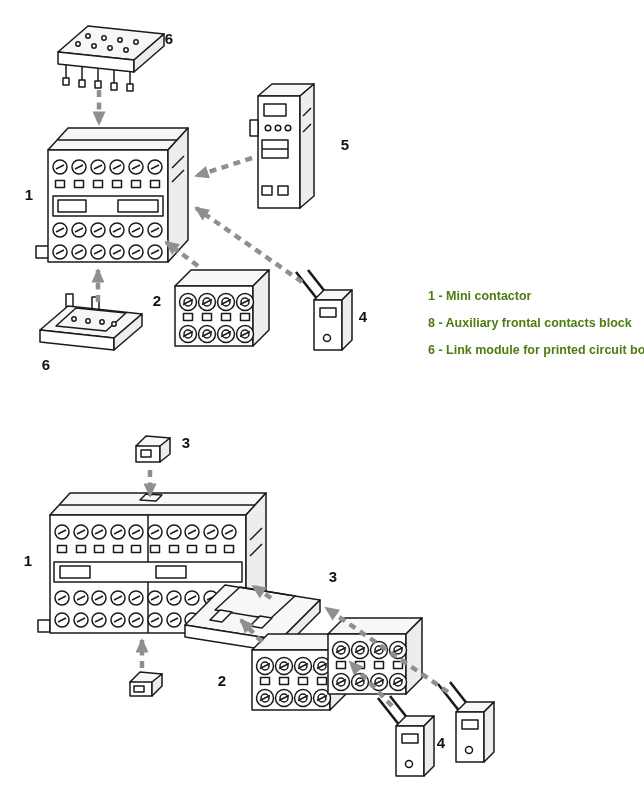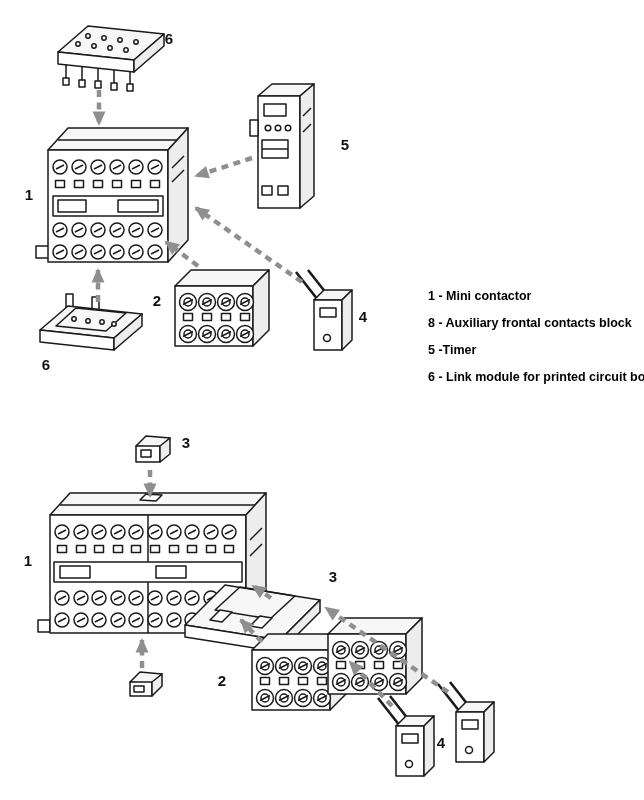--- a/index.html
+++ b/index.html
@@ -14,21 +14,21 @@
   .plabel{
     font-family:"Liberation Sans",sans-serif;
     font-weight:700;
     font-size:15px;
     fill:#111111;
   }
   .legend{
     position:absolute;
     left:428px;top:289px;
     width:214px;
-    color:#000000;
+    color:#4d7c0f;
   }
   .legend-item{
     font-size:12.5px;
     font-weight:600;
     margin-bottom:13px;
     white-space:nowrap;
   }
 </style>
 </head>
 <body>
@@ -295,17 +295,16 @@
       <line x1="271" y1="598" x2="253" y2="586" marker-end="url(#ah)"></line>
       <line x1="262" y1="642" x2="241" y2="620" marker-end="url(#ah)"></line>
       <line x1="448" y1="692" x2="326" y2="608" marker-end="url(#ah)"></line>
       <line x1="392" y1="706" x2="350" y2="662" marker-end="url(#ah)"></line>
     </g>
   </svg>
 
   <div class="legend">
     <div class="legend-item">1 - Mini contactor</div>
     <div class="legend-item">8 - Auxiliary frontal contacts block</div>
-    <div class="legend-item">5 -Timer</div>
     <div class="legend-item">6 - Link module for printed circuit board</div>
   </div>
 
 </div>
 
 </body></html>

